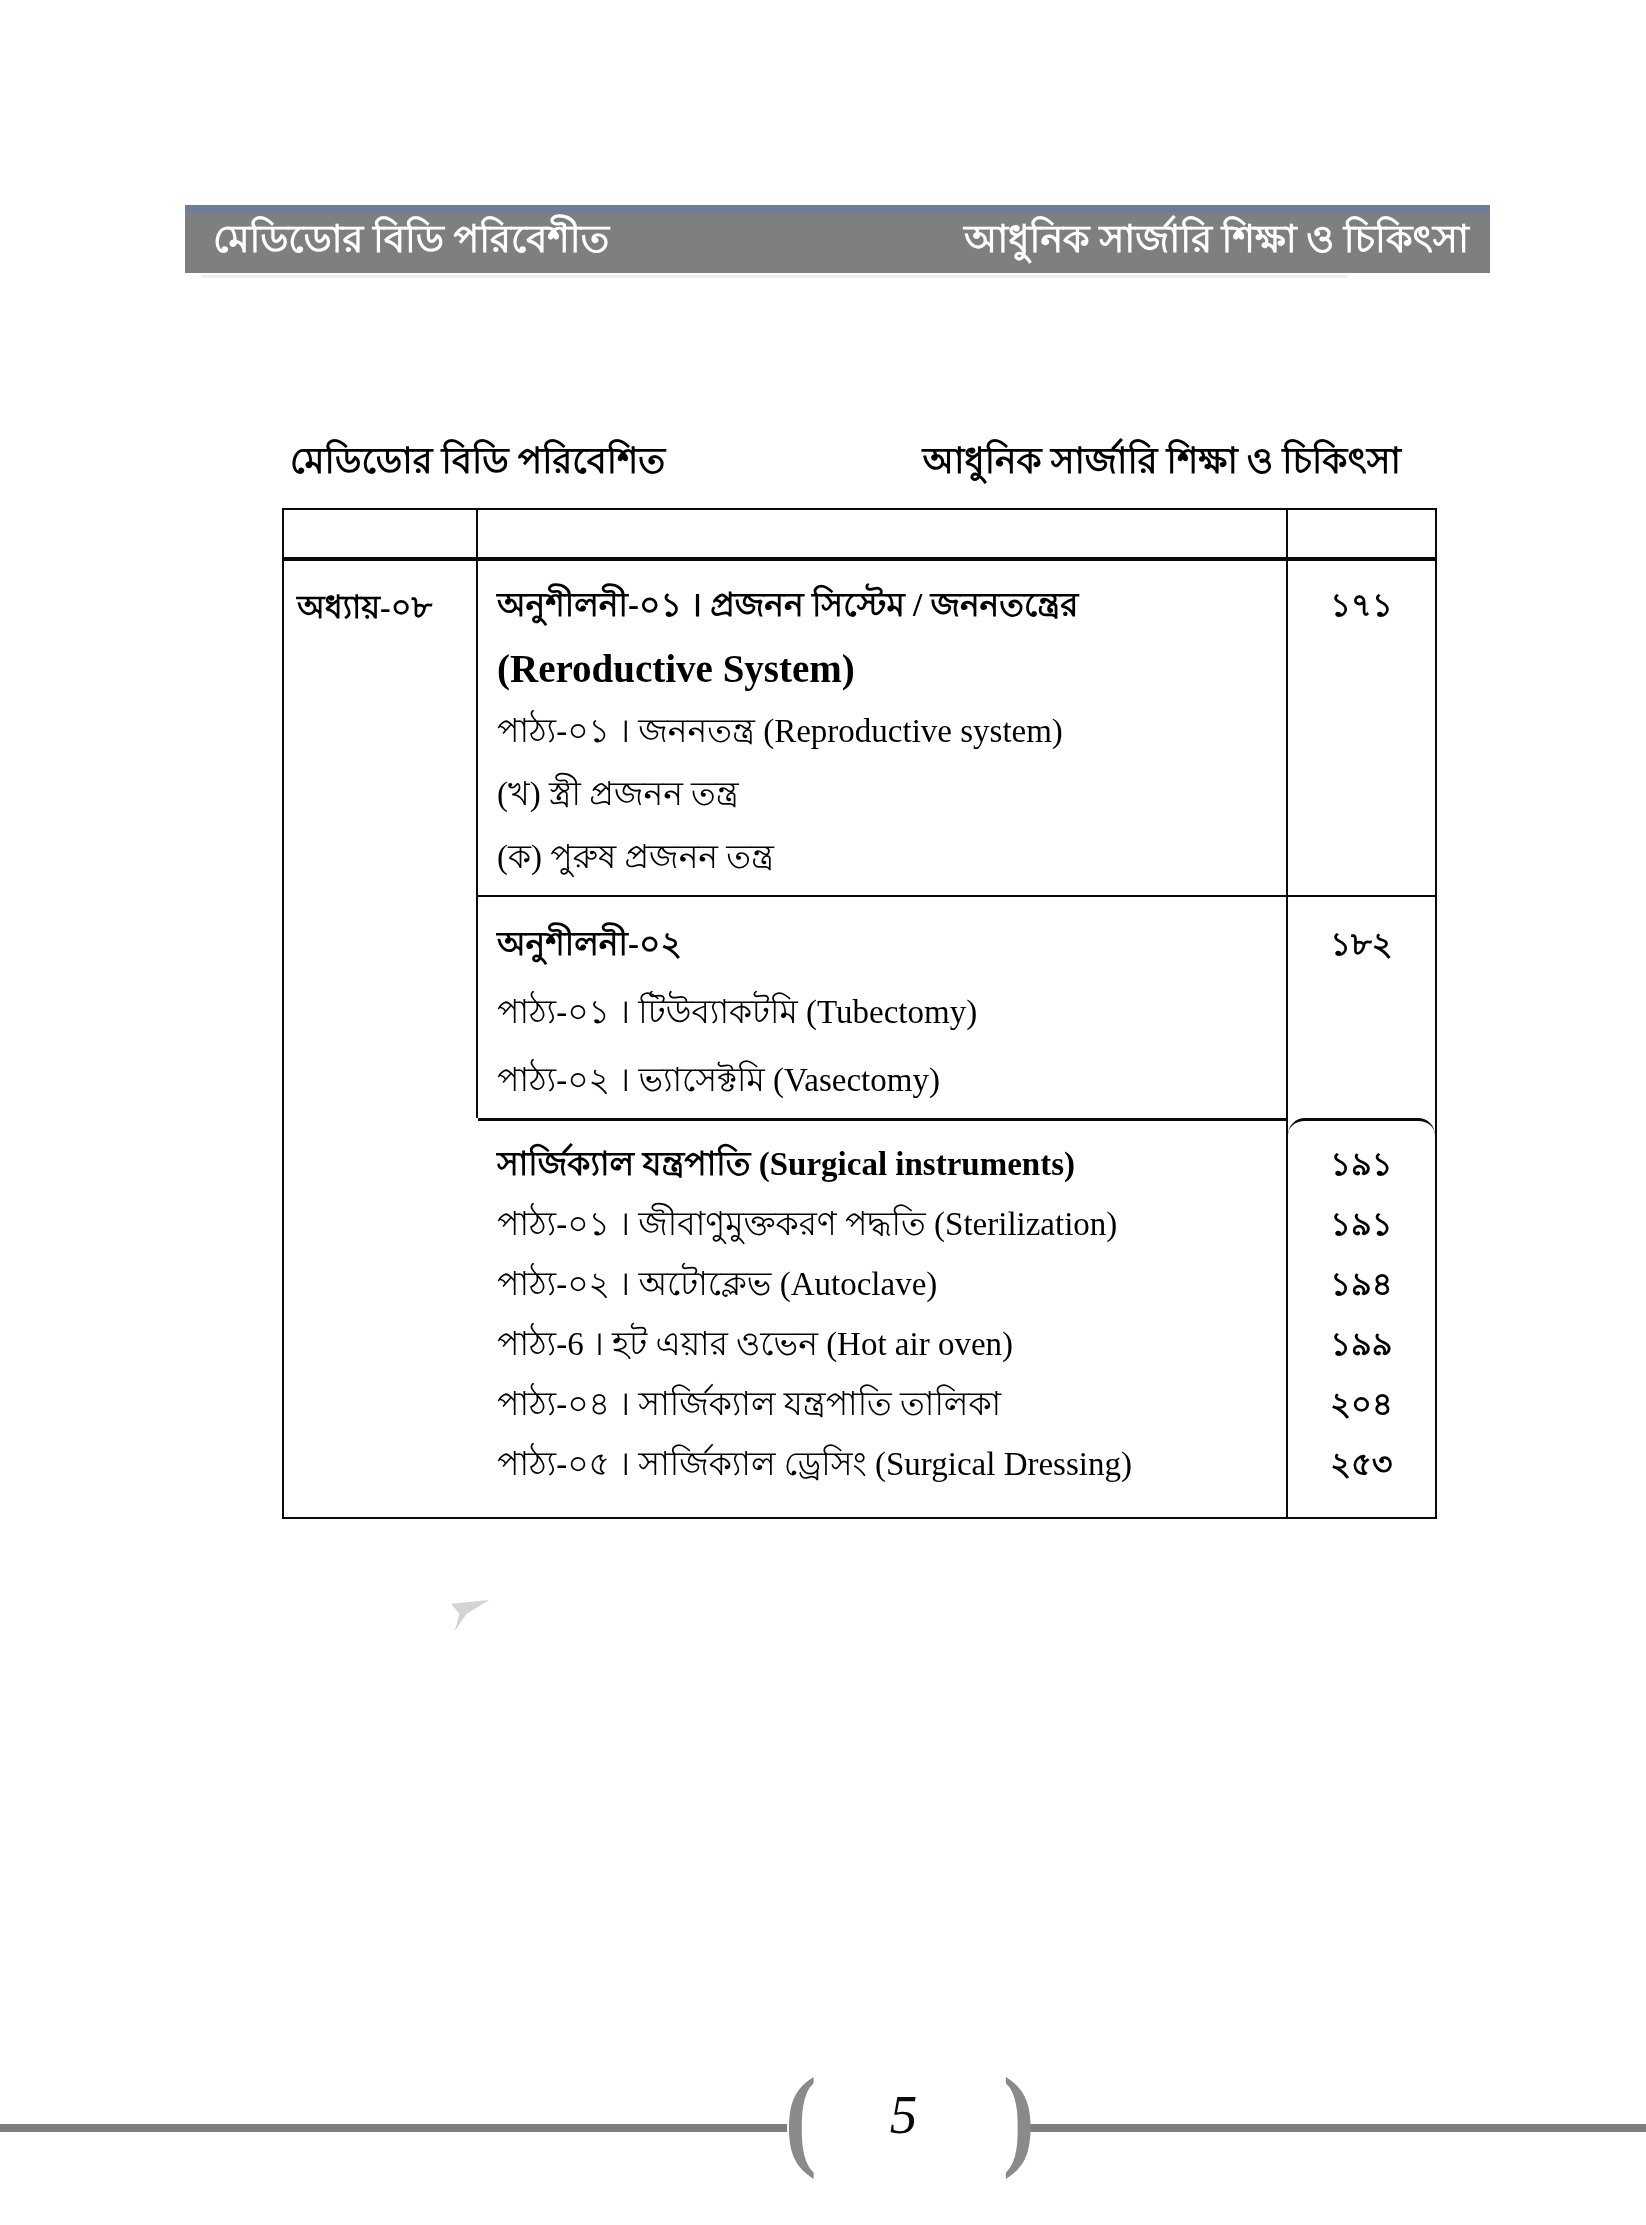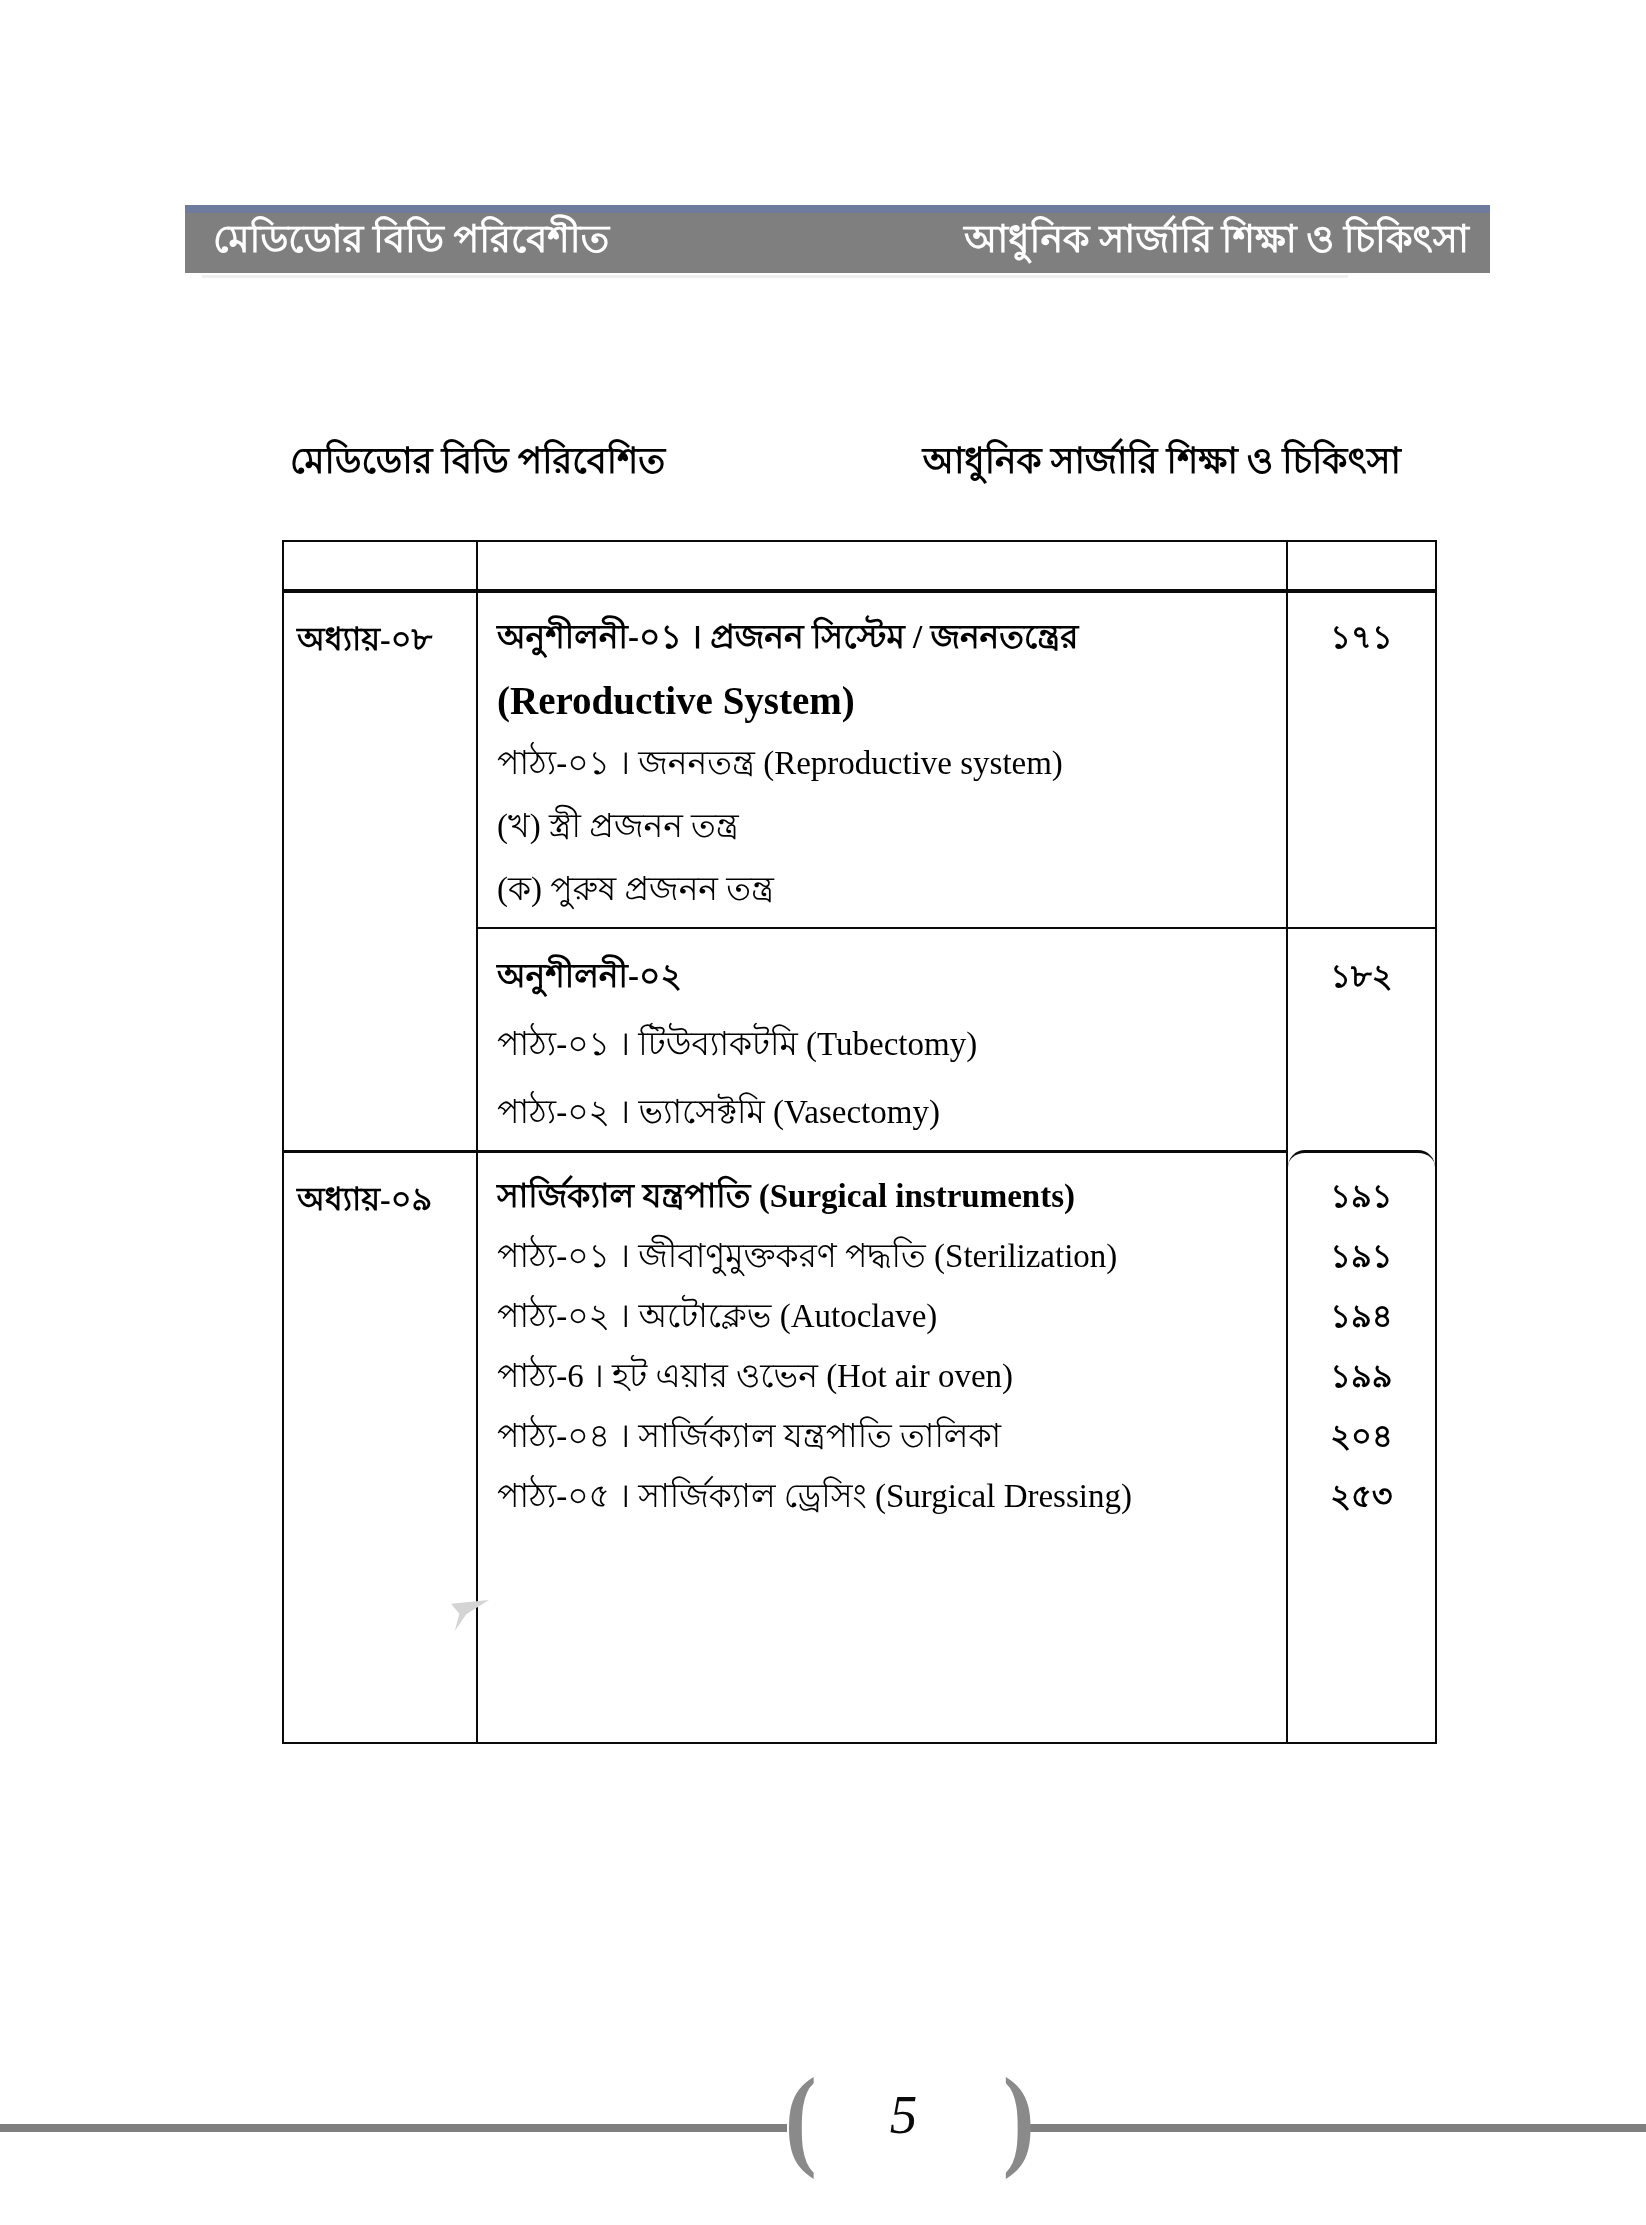--- a/index.html
+++ b/index.html
@@ -19,23 +19,23 @@
 
   
   .subheader{
     position:absolute;left:290px;top:433px;width:1111px;height:60px;
     display:flex;justify-content:space-between;align-items:center;
     font-weight:bold;font-size:36px;white-space:nowrap;
   }
 
   
   .toc{
-    position:absolute;left:282px;top:508px;width:1155px;height:1204px;
+    position:absolute;left:282px;top:508px;width:1155px;height:1011px;
     border:2.8px solid #0a0a0a;box-sizing:border-box;
-    display:grid;grid-template-columns:194px 810px 1fr;grid-template-rows:51px 336px 221px 1fr;margin-top:32px;
+    display:grid;grid-template-columns:194px 810px 1fr;grid-template-rows:51px 336px 221px 1fr;
   }
   .cell{box-sizing:border-box;overflow:hidden;}
   .v{border-right:2.8px solid #0a0a0a;}
   .hdrb{border-bottom:4.7px solid #0a0a0a;}
   .partb{border-bottom:2.8px solid #0a0a0a;}
   .fullt{border-top:3.8px solid #0a0a0a;}
   .chapter-cell{padding:21px 3.8px 0 13px;font-weight:bold;font-size:32px;white-space:nowrap;}
   .content-cell{padding:13px 5.6px 0 19px;}
   .page-cell{padding:13px 0 0 0;text-align:center;font-weight:bold;font-size:32px;}
   .ln{font-size:33px;white-space:nowrap;}
@@ -110,23 +110,20 @@
 
     <div class="cell v content-cell blkB" style="grid-column:2;grid-row:3;">
       <div class="ln b">অনুশীলনী-০২</div>
       <div class="ln">পাঠ্য-০১ । টিউব্যাকটমি (Tubectomy)</div>
       <div class="ln">পাঠ্য-০২ । ভ্যাসেক্টমি (Vasectomy)</div>
     </div>
     <div class="cell page-cell" style="grid-column:3;grid-row:3;">
       <div class="pageB">১৮২</div>
     </div>
 
-    <div class="cell v fullt chapter-cell" style="grid-column:1;grid-row:4;">
-      <span>অধ্যায়-০৯</span>
-    </div>
     <div class="cell v fullt content-cell blkC" style="grid-column:2;grid-row:4;">
       <div class="ln b">সার্জিক্যাল যন্ত্রপাতি (Surgical instruments)</div>
       <div class="ln">পাঠ্য-০১ । জীবাণুমুক্তকরণ পদ্ধতি (Sterilization)</div>
       <div class="ln">পাঠ্য-০২ । অটোক্লেভ (Autoclave)</div>
       <div class="ln">পাঠ্য-6 । হট এয়ার ওভেন (Hot air oven)</div>
       <div class="ln">পাঠ্য-০৪ । সার্জিক্যাল যন্ত্রপাতি তালিকা</div>
       <div class="ln">পাঠ্য-০৫ । সার্জিক্যাল ড্রেসিং (Surgical Dressing)</div>
     </div>
     <div class="cell fullt page-cell" style="grid-column:3;grid-row:4;border-radius:17px;">
       <div class="pg">১৯১</div>

